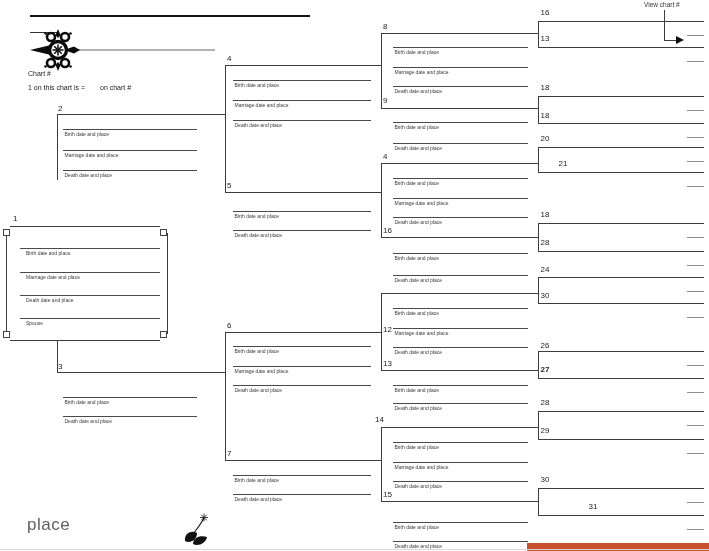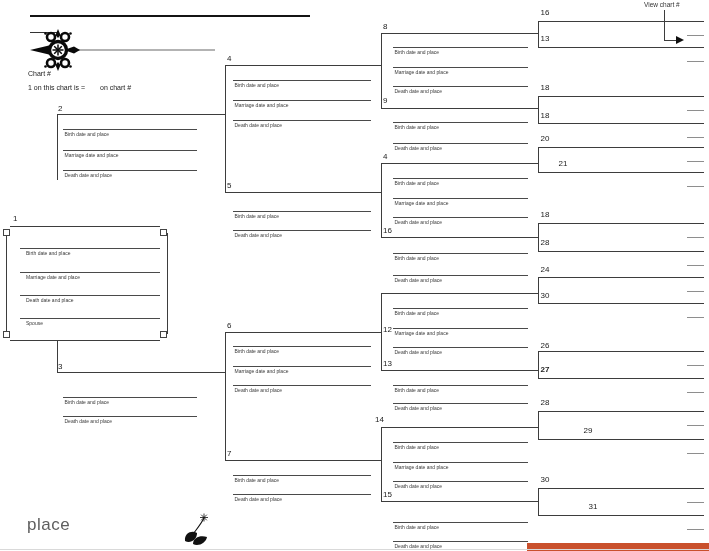--- a/index.html
+++ b/index.html
@@ -215,21 +215,21 @@
       <div class="dash" style="left: 687px; top: 317.3px; width: 17px;"></div>
       <div class="num" style="left: 540.5px; top: 341px;">26</div>
       <div class="hline" style="left: 537.5px; top: 351px; width: 166px;"></div>
       <div class="dash" style="left: 687px; top: 365px; width: 17px;"></div>
       <div class="num" style="left: 540.5px; top: 365.3px; font-weight: bold;">27</div>
       <div class="hline" style="left: 537.5px; top: 378px; width: 166px;"></div>
       <div class="dash" style="left: 687px; top: 392px; width: 17px;"></div>
       <div class="num" style="left: 540.5px; top: 398.3px;">28</div>
       <div class="hline" style="left: 537.5px; top: 411px; width: 166px;"></div>
       <div class="dash" style="left: 687px; top: 425px; width: 17px;"></div>
-      <div class="num" style="left: 540.5px; top: 426.3px; margin-left: 43px;">29</div>
+      <div class="num" style="left: 540.5px; top: 426.3px;">29</div>
       <div class="hline" style="left: 537.5px; top: 439px; width: 166px;"></div>
       <div class="dash" style="left: 687px; top: 453px; width: 17px;"></div>
       <div class="num" style="left: 540.5px; top: 475px;">30</div>
       <div class="hline" style="left: 537.5px; top: 487.7px; width: 166px;"></div>
       <div class="dash" style="left: 687px; top: 501.7px; width: 17px;"></div>
       <div class="num" style="left: 540.5px; top: 502.3px; padding-left: 48px;">31</div>
       <div class="hline" style="left: 537.5px; top: 515px; width: 166px;"></div>
       <div class="dash" style="left: 687px; top: 529px; width: 17px;"></div>
       <div class="num" style="left: 13px; top: 214px;">1</div>
       <div class="hline" style="left: 10px; top: 226px; width: 150px;"></div>

